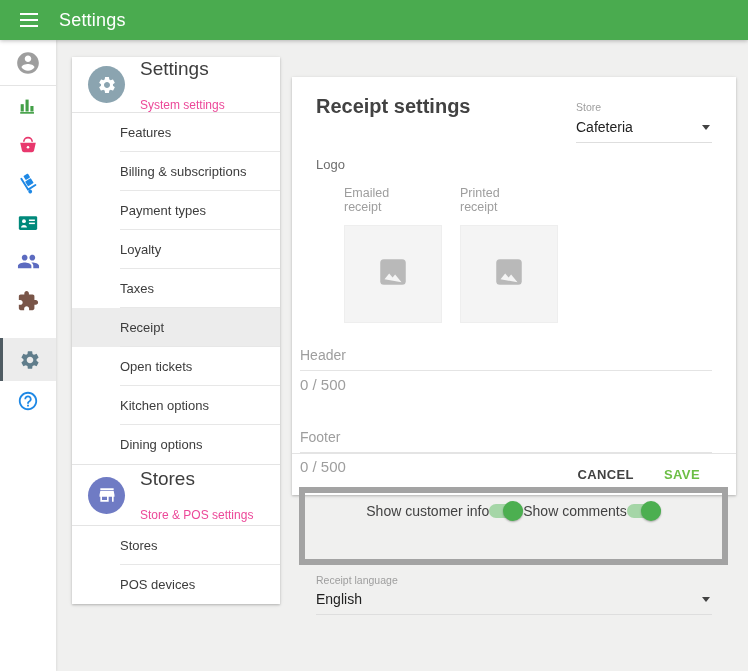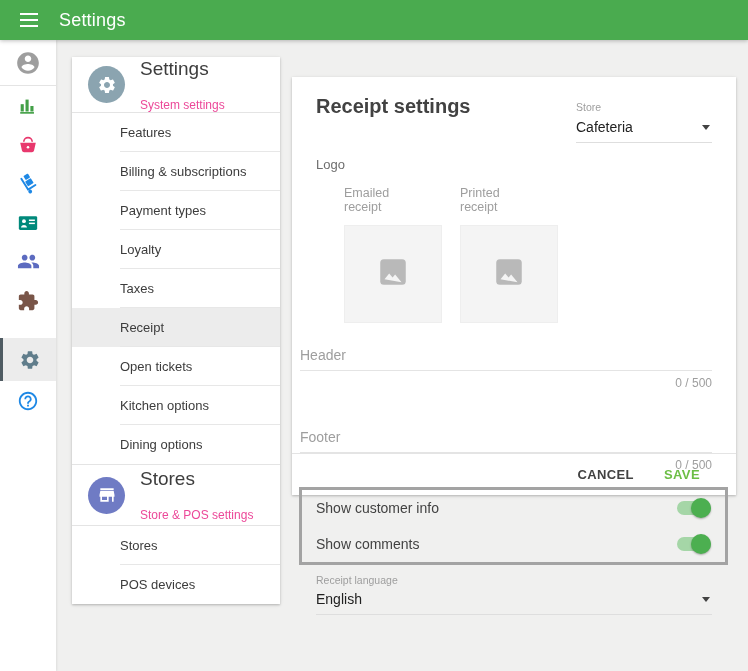--- a/index.html
+++ b/index.html
@@ -76,25 +76,25 @@
   .logo-col-label { font-size: 12.5px; color: #9e9e9e; }
   .logo-box {
     margin-top: 11px; width: 98px; height: 98px; background: #f4f4f4; border: 1px solid #eeeeee;
     display: flex; align-items: center; justify-content: center; cursor: pointer;
   }
 
   .text-field { position: absolute; left: 8px; right: 24px; cursor: text; }
   .text-field.header-field { top: 270px; }
   .text-field.footer-field { top: 352px; }
   .tf-placeholder { font-size: 14px; color: #9e9e9e; padding-bottom: 7px; border-bottom: 1px solid #e4e4e4; }
-  .tf-counter { font-size: 12px; color: #9e9e9e; text-align: right; margin-top: 5px; }
+  .tf-counter { font-size: 15px; color: #9e9e9e; margin-top: 5px; }
 
   .highlight-box {
     position: absolute; top: 410px; left: 7px; right: 8px; height: 78px;
-    border: 3px solid #a3a3a3; padding: 0 14px; display: flex; flex-direction: column; justify-content: center;
+    border: 6px solid #a3a3a3; padding: 0 14px; display: flex; justify-content: center;
   }
   .toggle-row { height: 36px; display: flex; align-items: center; justify-content: space-between; }
   .toggle-label { font-size: 14px; color: #424242; }
   .switch { position: relative; width: 34px; height: 20px; cursor: pointer; flex: 0 0 34px; }
   .switch .track { position: absolute; top: 3px; left: 0; width: 34px; height: 14px; border-radius: 7px; background: #a5d6a7; }
   .switch .knob { position: absolute; top: 0; right: 0; width: 20px; height: 20px; border-radius: 50%; background: #4caf50; box-shadow: 0 1px 2px rgba(0,0,0,.3); }
 
   .language-select { position: absolute; top: 497px; left: 24px; right: 24px; }
   .language-select .select-row { padding-top: 5px; }
 

